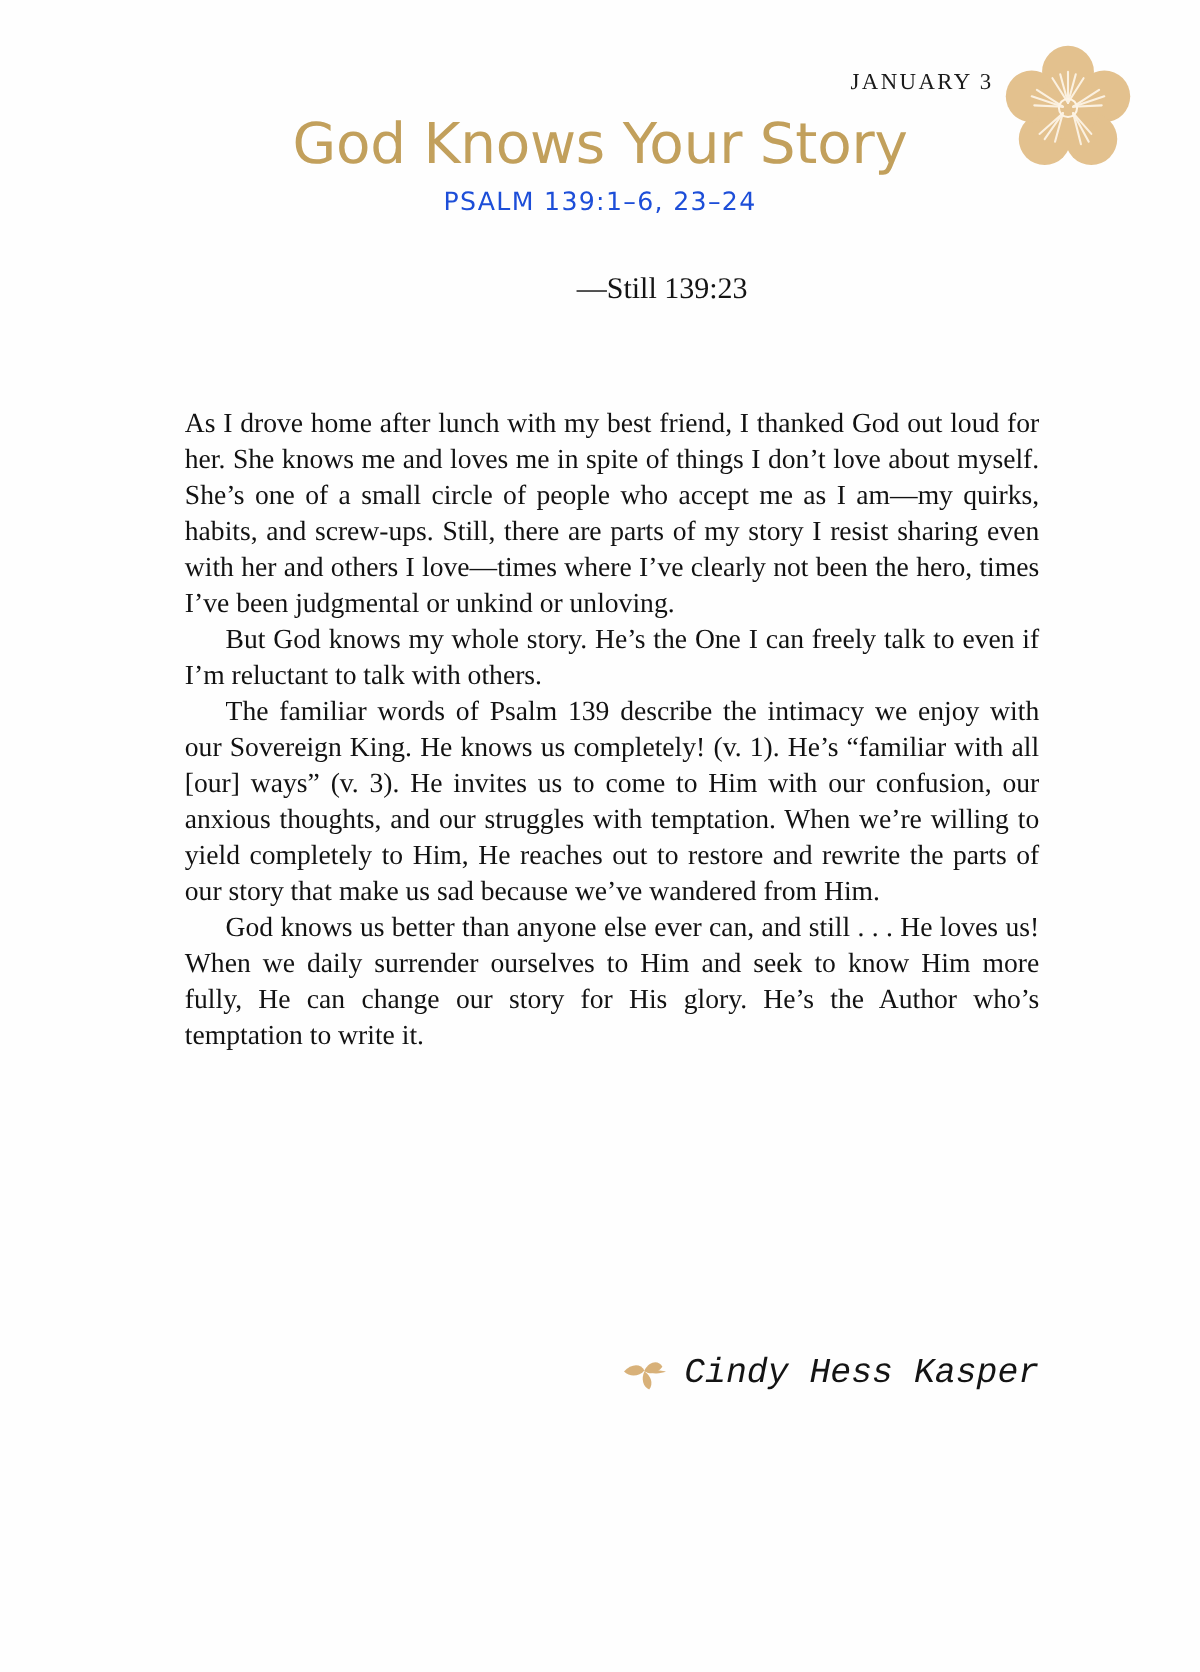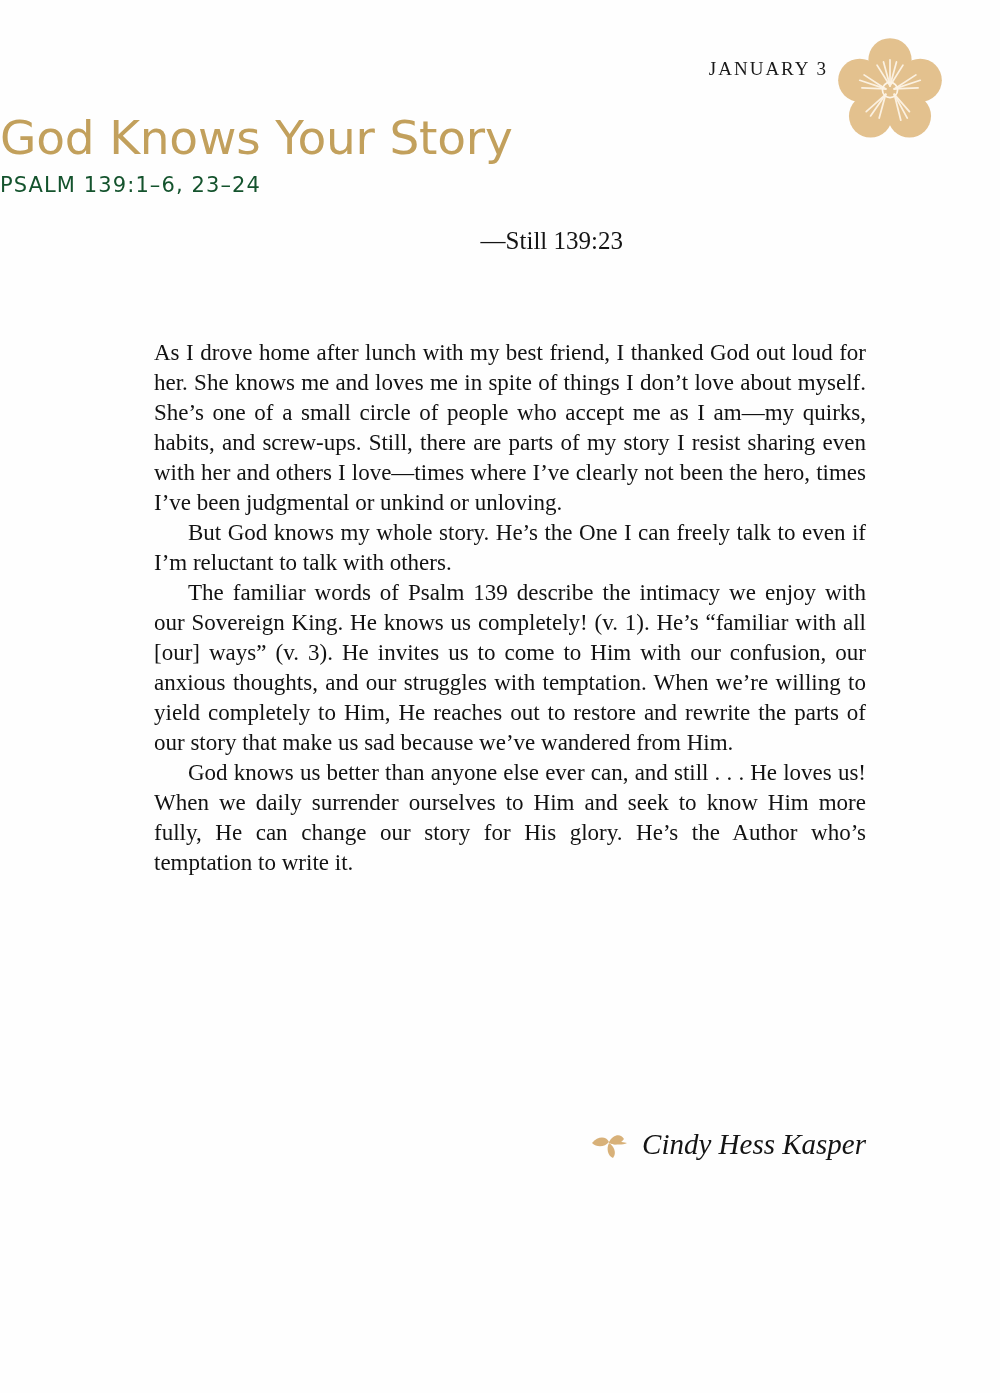--- a/index.html
+++ b/index.html
@@ -51,41 +51,42 @@
     position: absolute;
     right: 56px;
     top: -12px;
     width: 108px;
     height: 108px;
   }
 
   
   .title-block {
     position: absolute;
-    top: 112px;
+    top: 95px;
     left: 0;
     right: 0;
+    text-align: center;
   }
 
   .devotional-title {
     font-family: "DejaVu Sans", "Liberation Sans", sans-serif;
     font-size: 47px;
     font-weight: 400;
     letter-spacing: -0.2px;
     color: #c2a05c;
     line-height: 1.1;
     margin: 0;
   }
 
   .devotional-reference {
     font-family: "DejaVu Sans", "Liberation Sans", sans-serif;
     font-size: 21px;
     font-weight: 400;
     letter-spacing: 1.1px;
-    color: #14532d;
+    color: #1d4ed8;
     margin-top: 9px;
   }
 
   
   .epigraph-block {
     position: absolute;
     top: 210px;
     left: 255px;
     width: 490px;
   }
@@ -145,21 +146,21 @@
     gap: 12px;
   }
 
   .leaf-ornament {
     width: 40px;
     height: 30px;
     flex: 0 0 auto;
   }
 
   .byline-name {
-    font-family: Liberation Serif, serif;
+    font-family: Liberation Mono, monospace;
     font-style: italic;
     font-size: 29px;
     color: #141414;
     white-space: nowrap;
   }
 </style>
 </head>
 <body>
 
 <div class="page">

